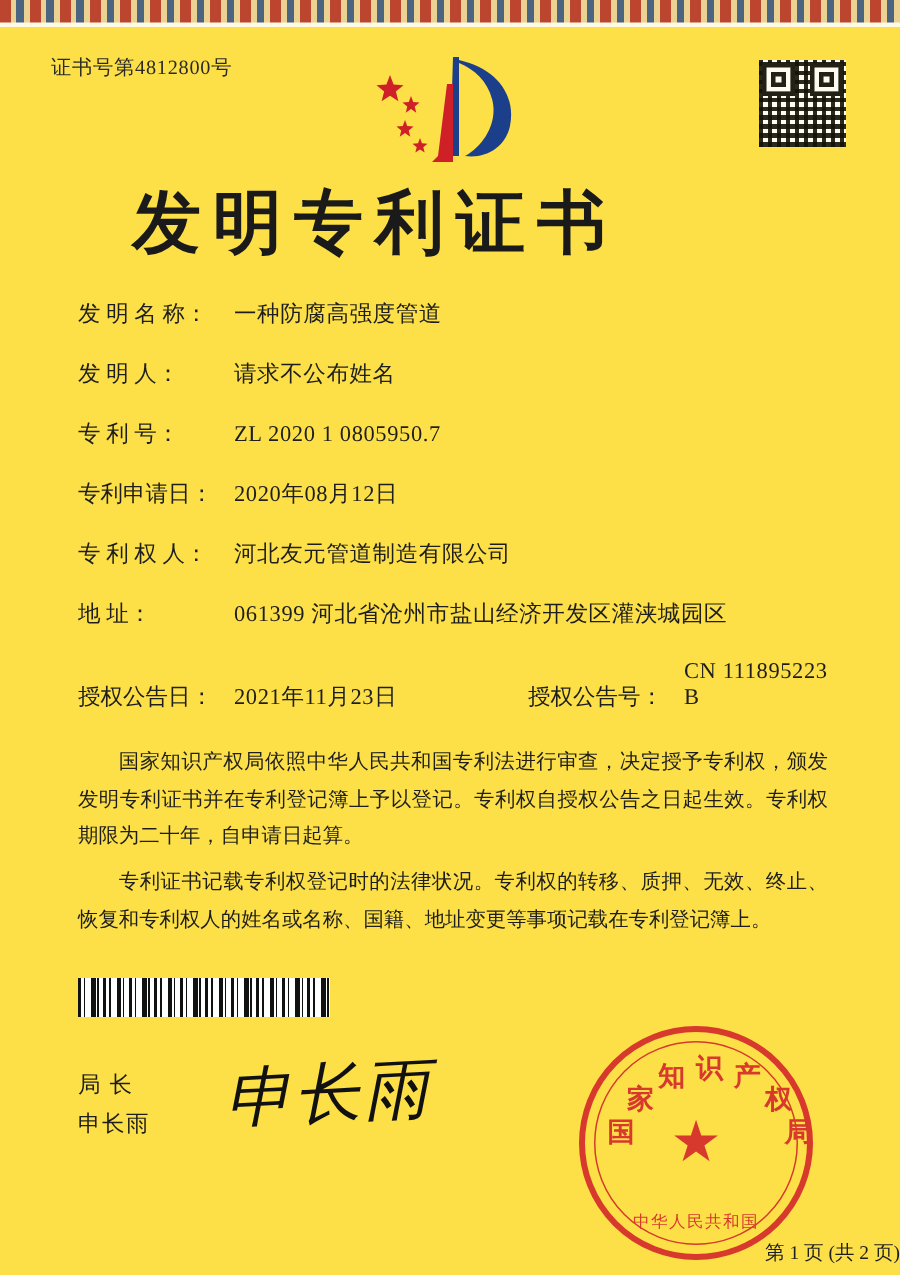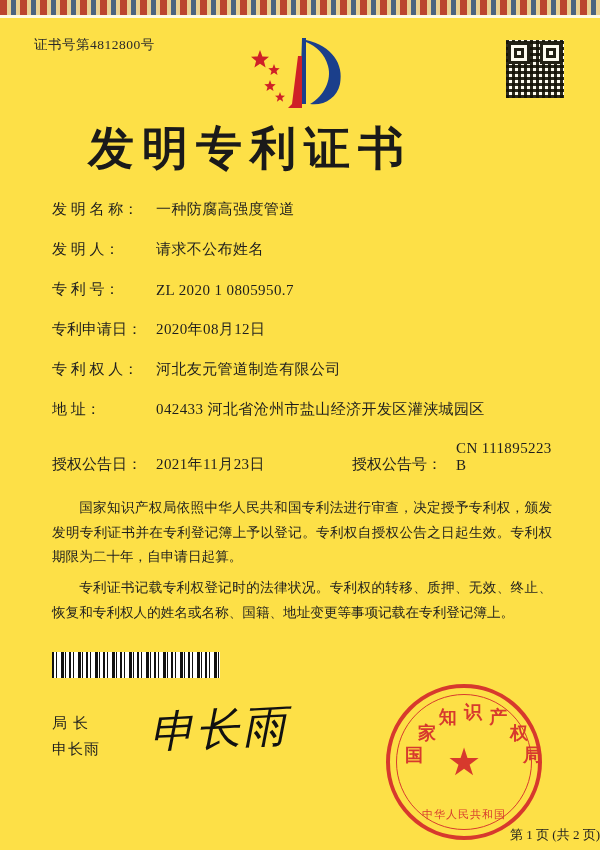--- a/index.html
+++ b/index.html
@@ -275,21 +275,21 @@
     <div class="field-row">
       <div class="field-label">专利申请日：</div>
       <div class="field-value">2020年08月12日</div>
     </div>
     <div class="field-row">
       <div class="field-label">专 利 权 人：</div>
       <div class="field-value">河北友元管道制造有限公司</div>
     </div>
     <div class="field-row">
       <div class="field-label">地 址：</div>
-      <div class="field-value">042433 河北省沧州市盐山经济开发区灌浃城园区</div>
+      <div class="field-value">061399 河北省沧州市盐山经济开发区灌浃城园区</div>
     </div>
     <div class="field-row dual">
       <div class="field-label">授权公告日：</div>
       <div class="field-value">2021年11月23日</div>
       <div class="sub-label">授权公告号：</div>
       <div class="sub-value">CN 111895223 B</div>
     </div>
   </div>
 
   <div class="paragraphs">

